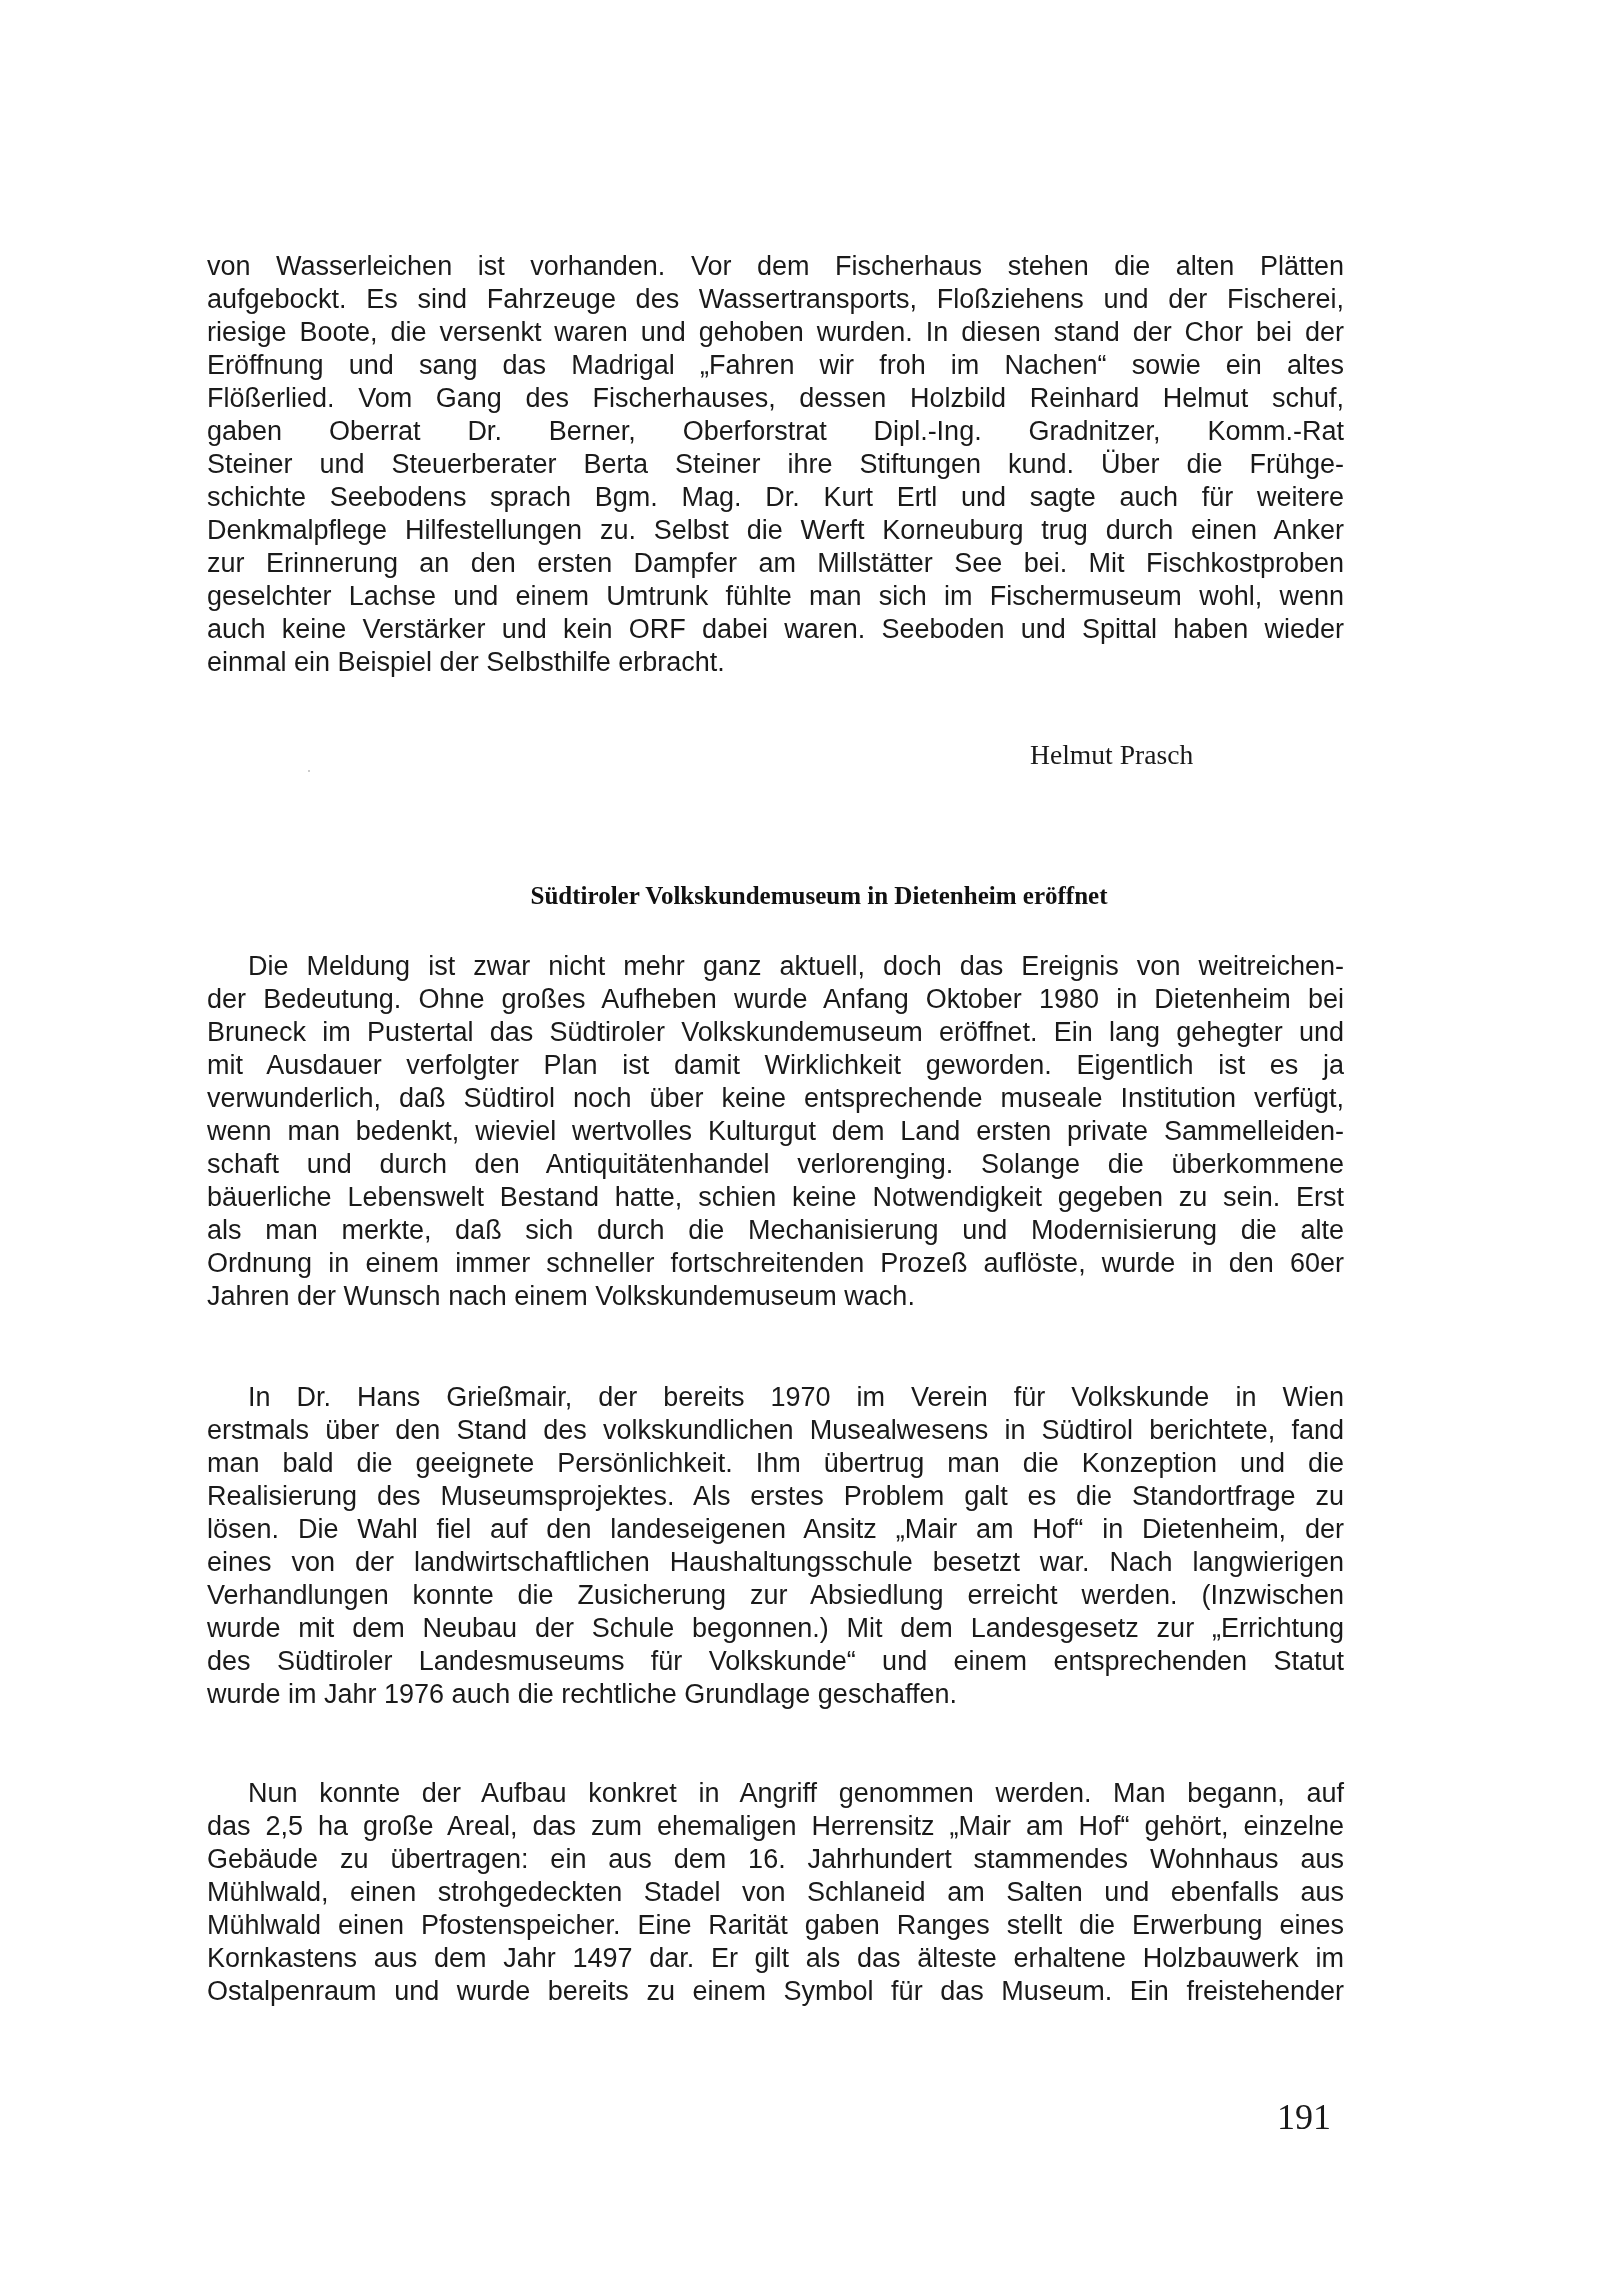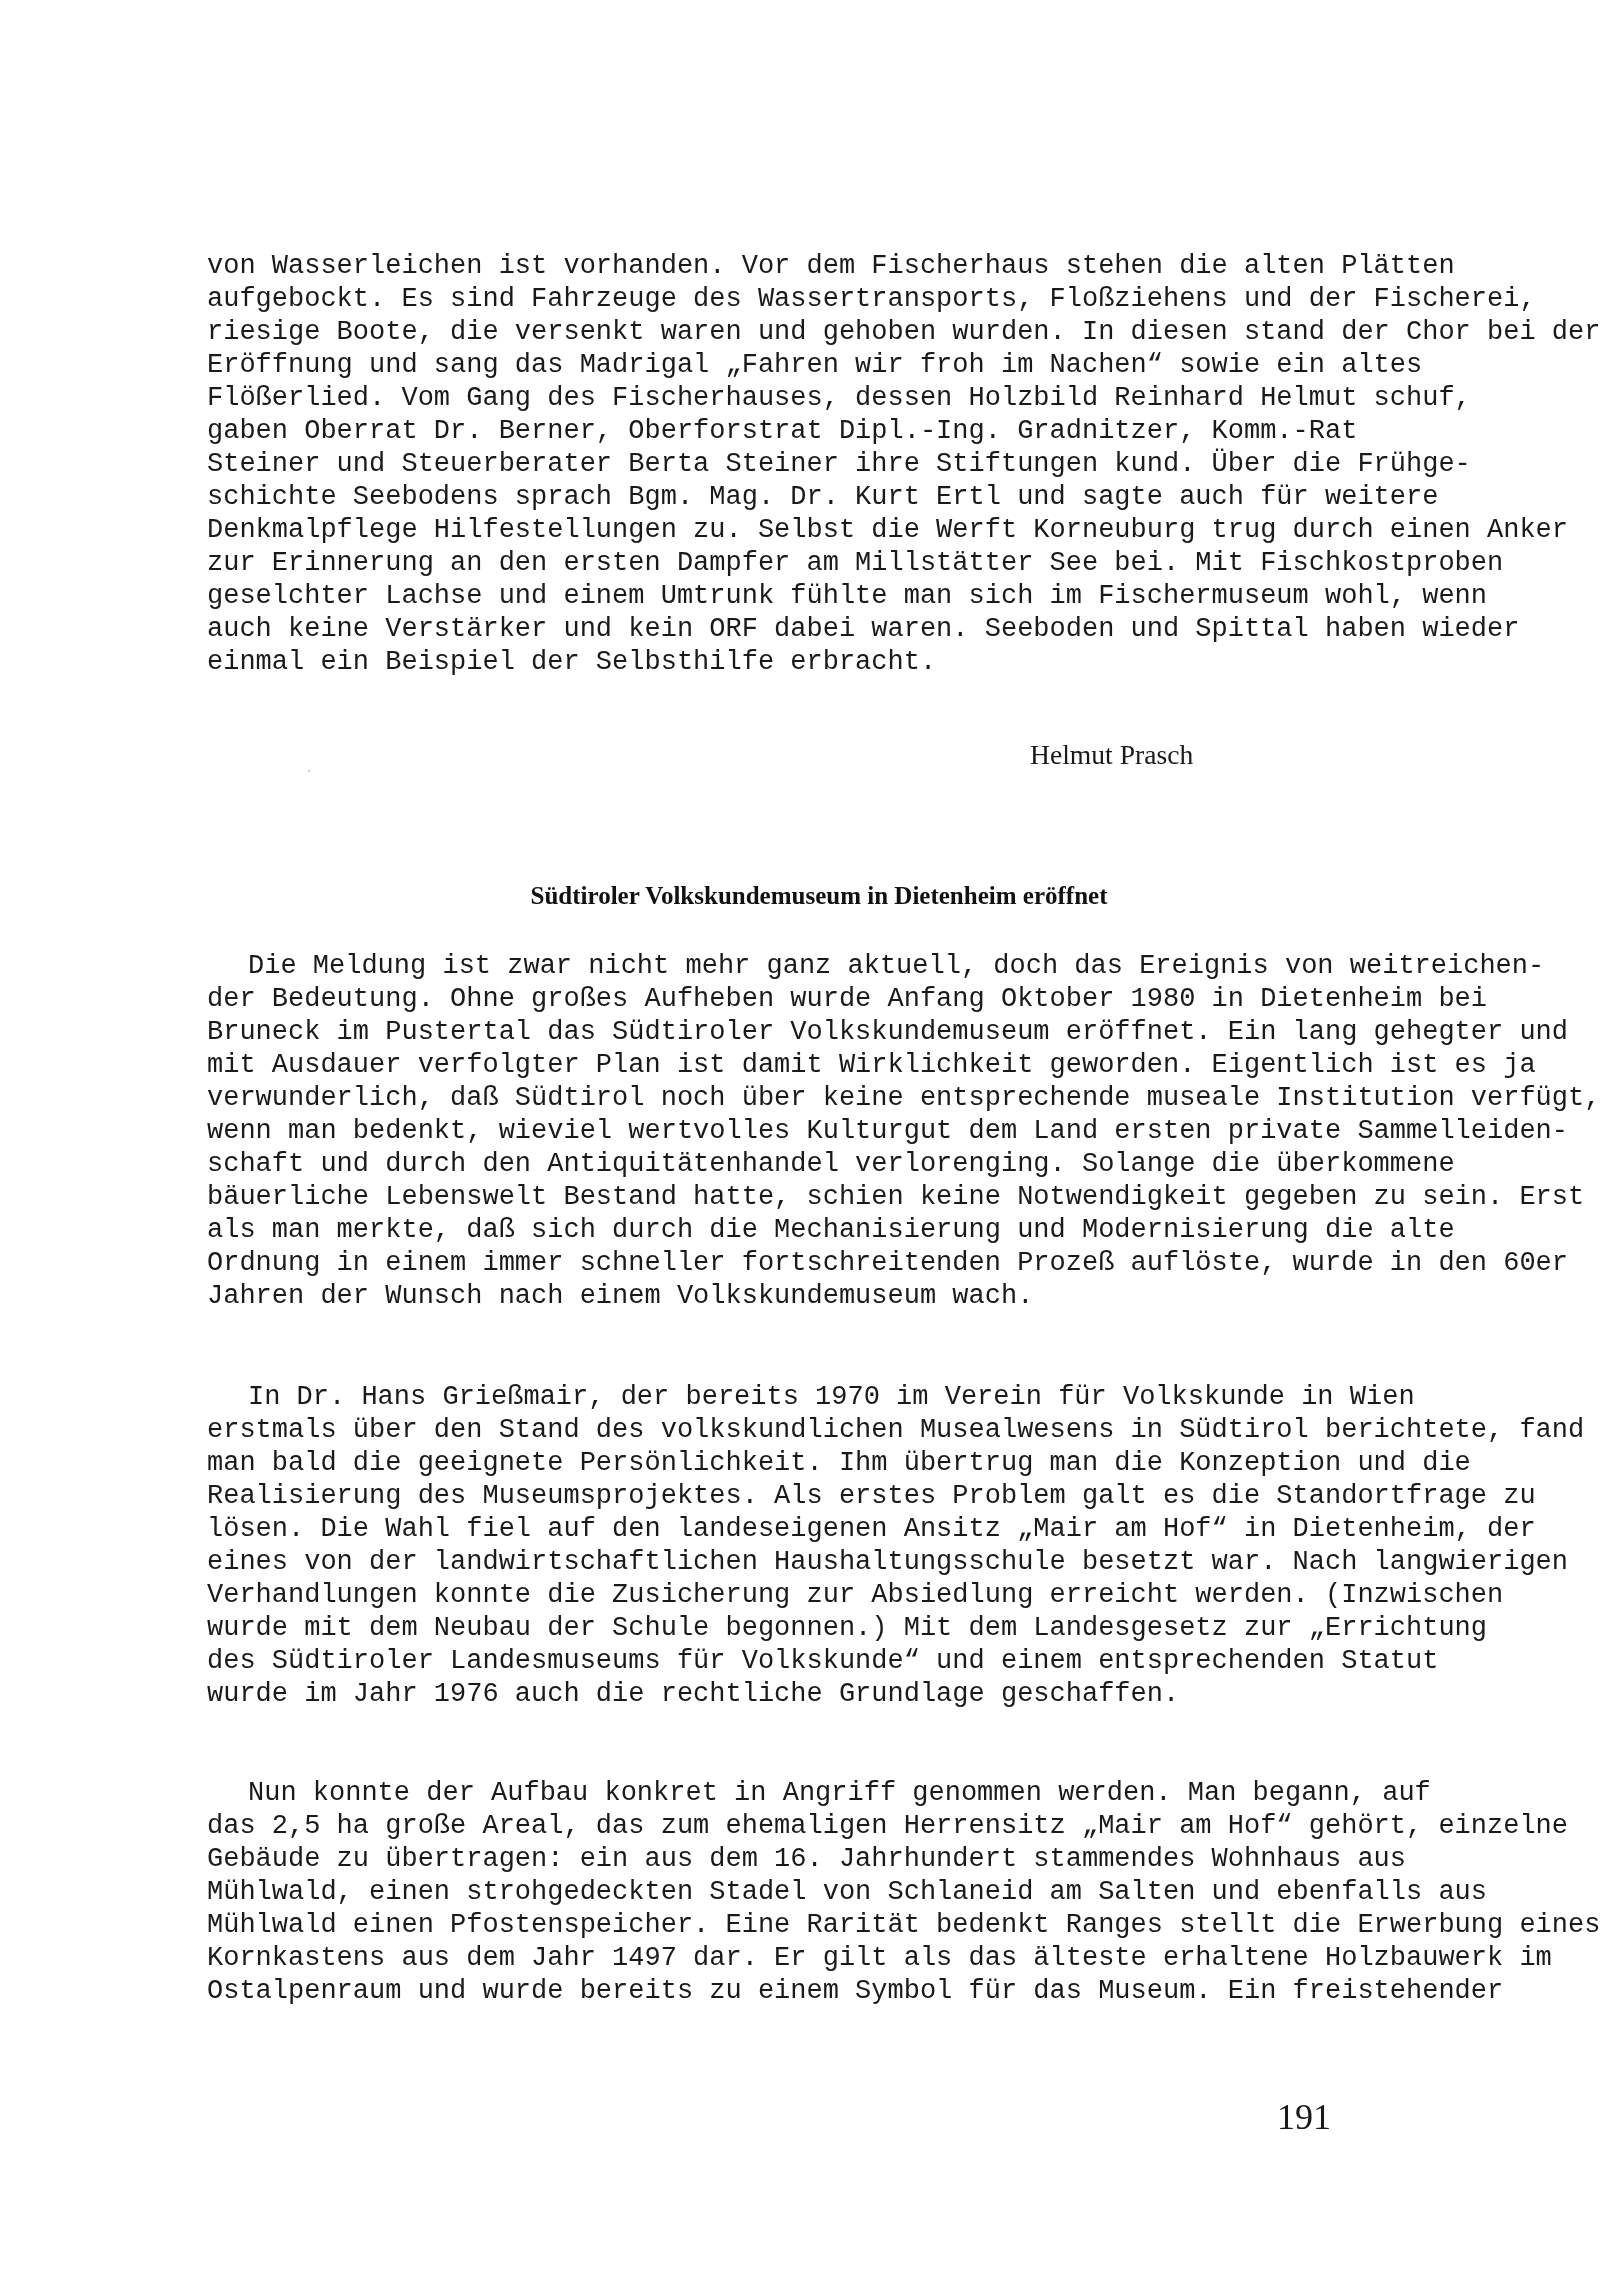--- a/index.html
+++ b/index.html
@@ -1,20 +1,20 @@
 <!DOCTYPE html>
 <html style="font-size:13px"><head>
 <meta charset="utf-8">
 <style>
   html, body { margin: 0; padding: 0; background: #ffffff; }
   body { width: 1622px; height: 2284px; position: relative; overflow: hidden; }
   .page { position: absolute; left: 0; top: 0; width: 1622px; height: 2284px; background: #fff; }
   .col {
     position: absolute; left: 207px; width: 1137px;
-    font-family: Liberation Mono, monospace;
+    font-family: Liberation Sans, sans-serif;
     font-size: 27px; color: #1a1a1a;
   }
   .line {
     display: block; height: 33px; line-height: 33px;
     text-align: justify; text-align-last: justify; white-space: nowrap;
   }
   .line.last { text-align-last: left; }
   .line.indent { text-indent: 41px; }
   .block1 { top: 250px; }
   .signature {
@@ -86,20 +86,20 @@
     <span class="line">wurde mit dem Neubau der Schule begonnen.) Mit dem Landesgesetz zur „Errichtung</span>
     <span class="line">des Südtiroler Landesmuseums für Volkskunde“ und einem entsprechenden Statut</span>
     <span class="line last">wurde im Jahr 1976 auch die rechtliche Grundlage geschaffen.</span>
   </div>
 
   <div class="col block4">
     <span class="line indent">Nun konnte der Aufbau konkret in Angriff genommen werden. Man begann, auf</span>
     <span class="line">das 2,5 ha große Areal, das zum ehemaligen Herrensitz „Mair am Hof“ gehört, einzelne</span>
     <span class="line">Gebäude zu übertragen: ein aus dem 16. Jahrhundert stammendes Wohnhaus aus</span>
     <span class="line">Mühlwald, einen strohgedeckten Stadel von Schlaneid am Salten und ebenfalls aus</span>
-    <span class="line">Mühlwald einen Pfostenspeicher. Eine Rarität bedenkt Ranges stellt die Erwerbung eines</span>
+    <span class="line">Mühlwald einen Pfostenspeicher. Eine Rarität gaben Ranges stellt die Erwerbung eines</span>
     <span class="line">Kornkastens aus dem Jahr 1497 dar. Er gilt als das älteste erhaltene Holzbauwerk im</span>
     <span class="line">Ostalpenraum und wurde bereits zu einem Symbol für das Museum. Ein freistehender</span>
   </div>
 
   <div class="pagenum">191</div>
 </div>
 
 
 </body></html>

